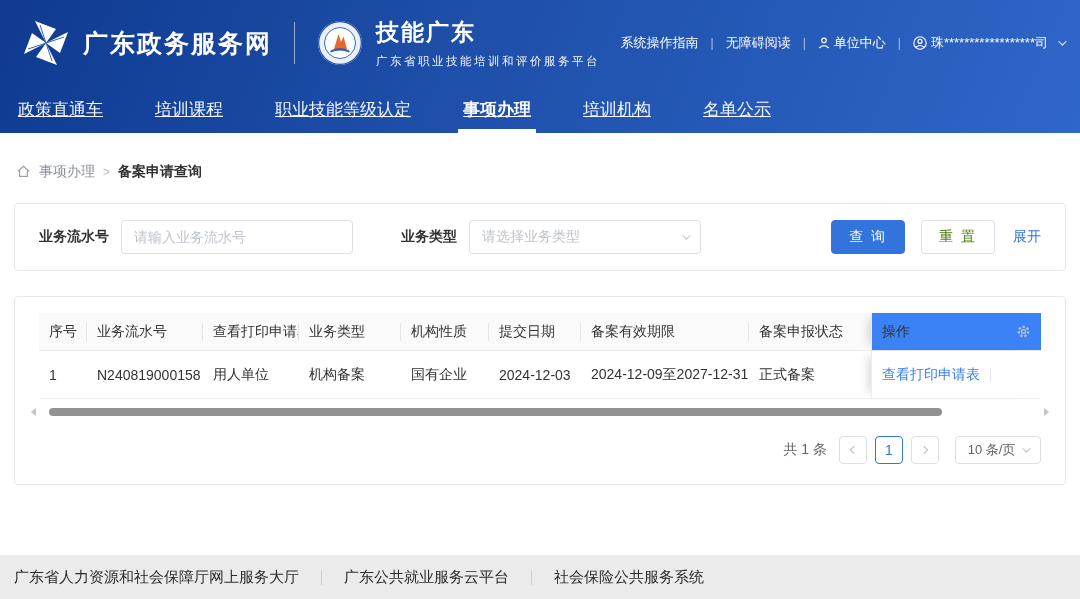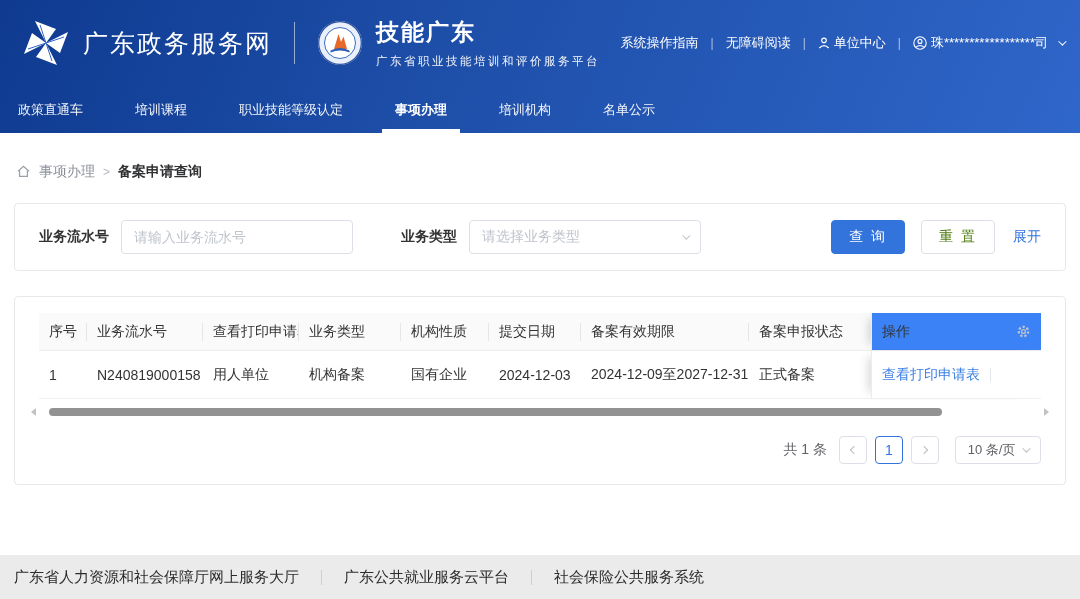--- a/index.html
+++ b/index.html
@@ -6,38 +6,38 @@
   html,body { width:1080px; height:599px; overflow:hidden; background:#fff;
     font-family:"Liberation Sans","DejaVu Sans",sans-serif; }
   .page { width:1080px; height:599px; display:flex; flex-direction:column; position:relative; }
 
   
   .topblue { background:linear-gradient(113deg,#0f3a90 0%,#1d4ea8 40%,#2f66c9 100%); }
   .topbar { height:86px; display:flex; align-items:center; padding:0 16px 0 22px; color:#fff; }
   .brand { display:flex; align-items:center; }
   .brand-logo { width:48px; height:48px; flex:0 0 auto; }
   .brand-text { margin-left:13px; }
-  .brand-title { font-size:25px; font-weight:400; letter-spacing:2px; }
+  .brand-title { font-size:25px; font-weight:700; letter-spacing:2px; }
   .brand-sub { font-size:11.5px; letter-spacing:3.5px; margin-top:6px; opacity:.95; }
   .brand-divider { width:1px; height:42px; background:rgba(255,255,255,.55); margin:0 22px; }
   .badge-logo { width:46px; height:46px; flex:0 0 auto; }
   .site-title { font-size:23px; font-weight:700; letter-spacing:2px; }
   .site-sub { font-size:11.5px; letter-spacing:2.5px; margin-top:6px; opacity:.95; }
 
   .top-links { margin-left:auto; display:flex; align-items:center; font-size:13px; white-space:nowrap; }
   .top-links a { color:#fff; text-decoration:none; display:inline-flex; align-items:center; gap:4px; cursor:pointer; }
   .tl-sep { margin:0 12px; color:rgba(255,255,255,.6); font-size:12px; }
   .chev { display:inline-block; width:6px; height:6px; border-right:1.4px solid currentColor;
           border-bottom:1.4px solid currentColor; transform:rotate(45deg) translateY(-2px); }
   .user-chev { margin-left:6px; color:#fff; }
 
   
   .mainnav { height:47px; display:flex; align-items:stretch; padding-left:18px; }
   .nav-item { position:relative; display:flex; align-items:center; margin-right:52px;
-    font-size:13px; color:rgba(255,255,255,.95); cursor:pointer; }
+    font-size:17px; color:rgba(255,255,255,.95); cursor:pointer;text-decoration:underline; }
   .nav-item.active { font-weight:700; color:#fff; }
   .nav-item.active::after { content:""; position:absolute; left:50%; transform:translateX(-50%);
     bottom:0; width:78px; height:4px; background:#fff; }
 
   
   .crumbs { display:flex; align-items:center; margin:30px 0 0 16px; font-size:14px; gap:8px; }
   .crumb-1 { color:#8a8f99; cursor:pointer; }
   .crumb-sep { color:#b4b8bf; font-size:12px; }
   .crumb-cur { color:#303133; font-weight:700; }
   .home-ico { display:inline-flex; margin-top:-1px; }

